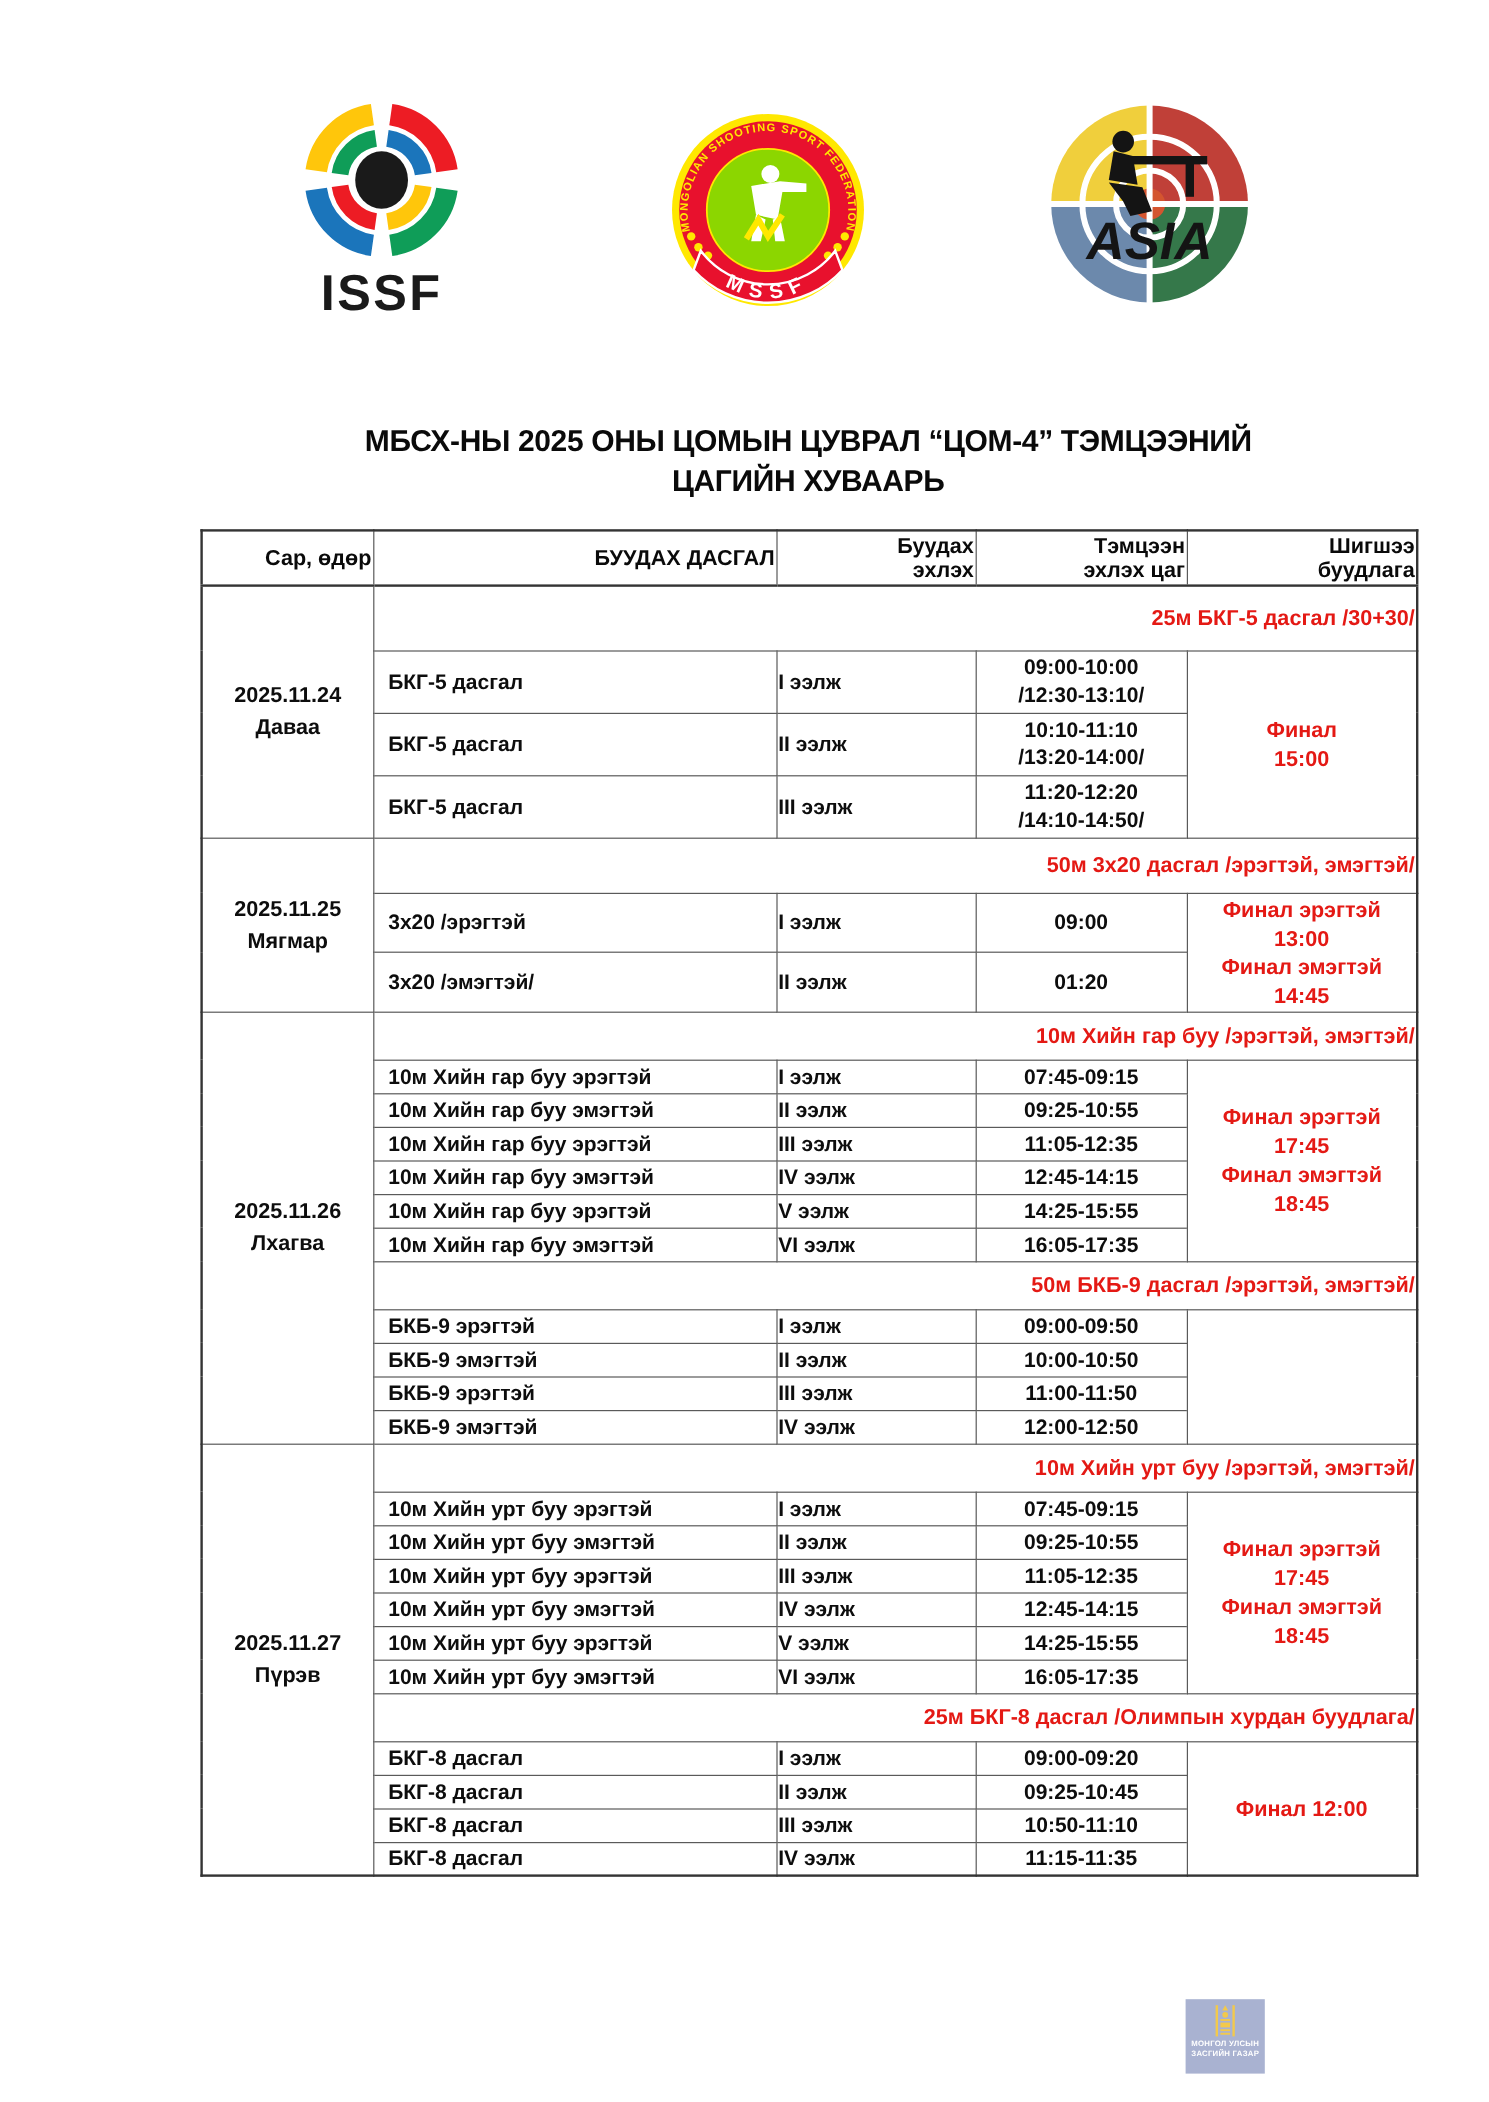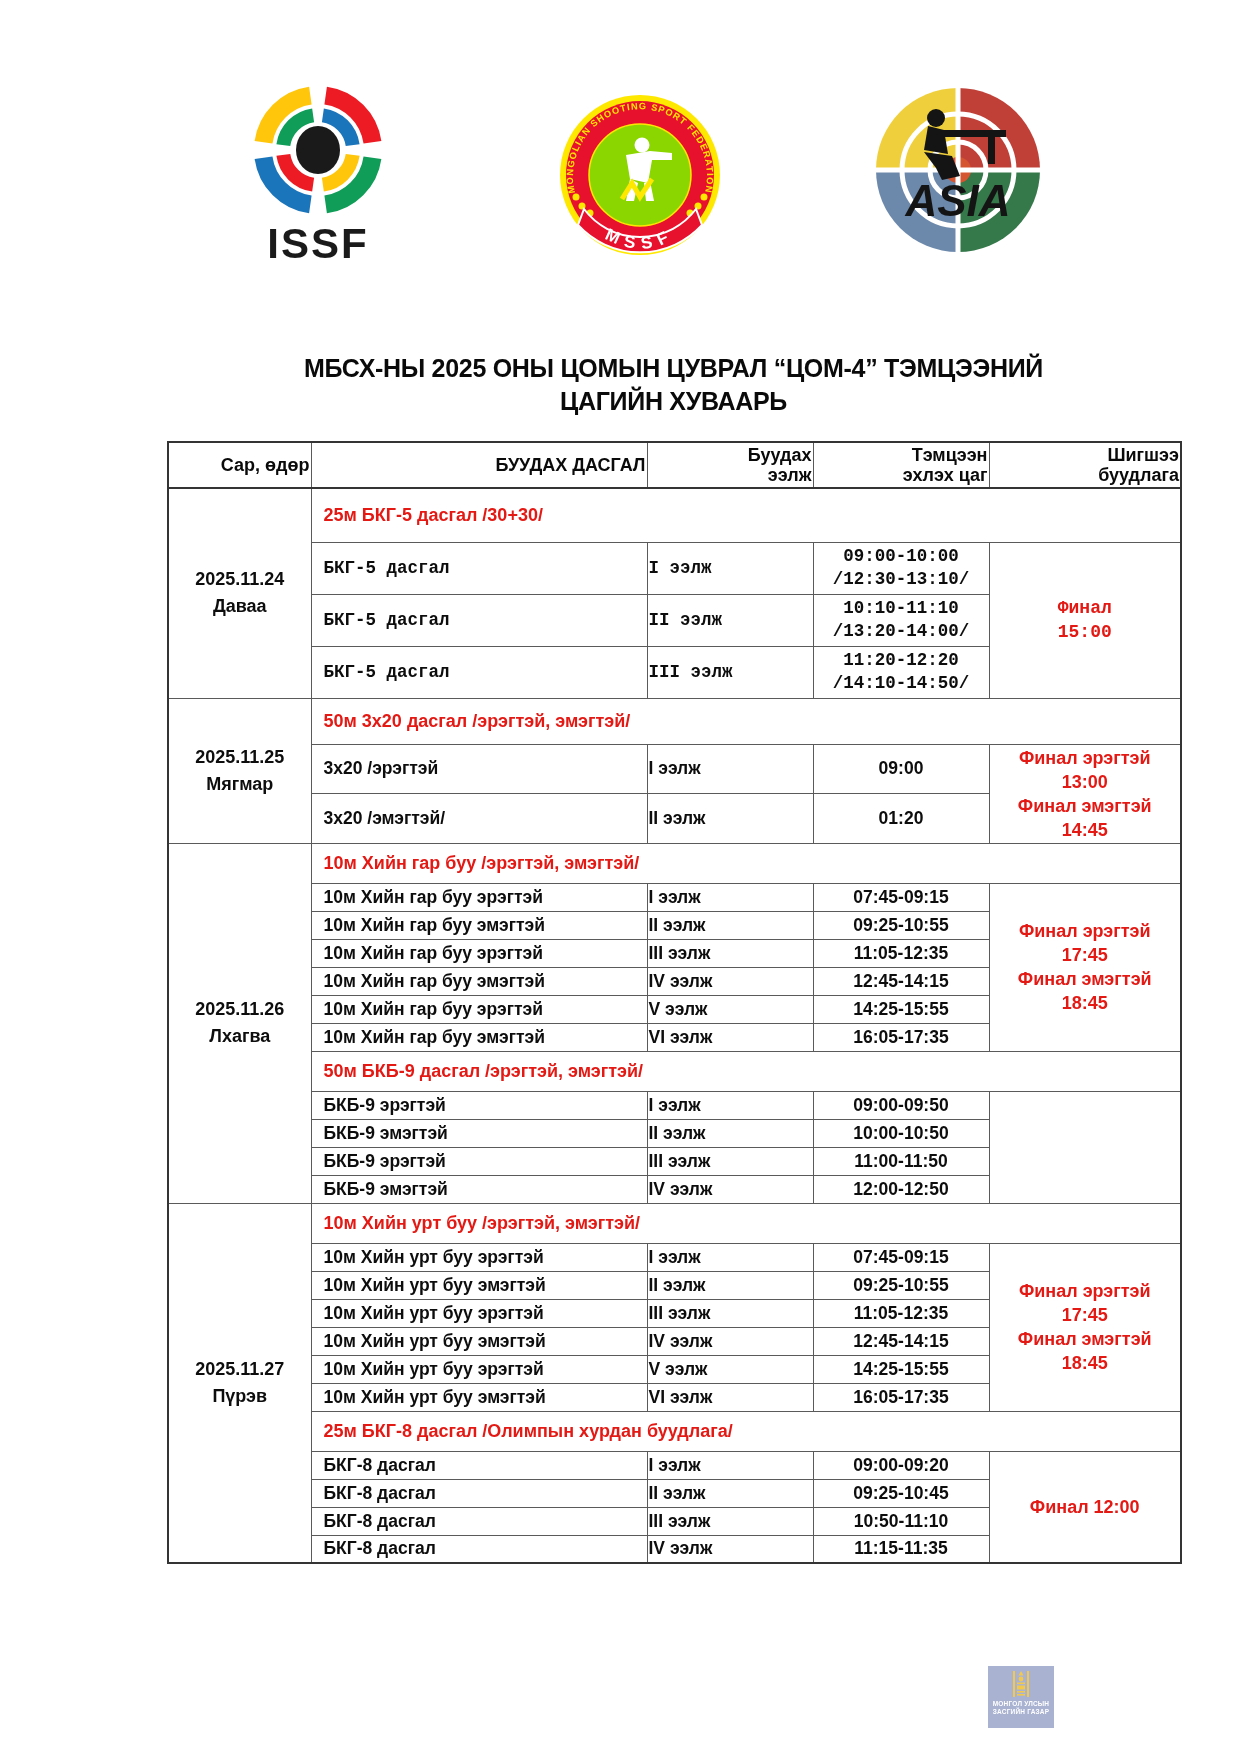--- a/index.html
+++ b/index.html
@@ -31,33 +31,33 @@
     font-weight:700;overflow:hidden;
   }
   table.schedule thead th{
     height:42px;font-size:18px;line-height:20px;text-align:right;
     white-space:pre-line;border-bottom:2px solid var(--bdark);color:#0a0a0a;
     background:#fff;
   }
   td{font-size:17.5px;}
   .date-cell{text-align:center;font-size:18px;line-height:27px;margin-top:12px;}
   .section-title{
-    color:var(--accent);text-align:left;font-size:18px;padding-left:12px;
+    color:var(--accent);text-align:right;font-size:18px;padding-left:12px;
   }
   .exercise-cell{text-align:left;padding-left:12px;}
   .relay-cell{}
   .time-cell{text-align:center;white-space:pre-line;line-height:23px;}
   .final-cell{
     color:var(--accent);text-align:center;white-space:pre-line;
     line-height:24px;font-size:18px;
   }
   tr.section-row.d0{height:54px;}
   tr.section-row.d1{height:46px;}
   tr.section-row.d2,tr.section-row.d3{height:40px;}
-  tr.data-row.d0{height:52px;font-family:Liberation Mono, monospace;}
+  tr.data-row.d0{height:52px;}
   tr.data-row.d1{height:48px;}
   tr.data-row.d2,tr.data-row.d3{height:28px;}
   .footer{
     position:absolute;left:150px;top:1607px;width:1030px;
     text-align:center;font-weight:700;font-size:24px;color:#0a0a0a;
   }
   .gov-badge{
     position:absolute;left:988px;top:1666px;width:66px;height:62px;
     background:#a9b2d1;display:flex;flex-direction:column;align-items:center;
     justify-content:flex-start;padding-top:4px;box-sizing:border-box;
@@ -154,21 +154,21 @@
         <col style="width:336px">
         <col style="width:166px">
       <col style="width:176px">
         <col style="width:192px">
     </colgroup>
     <thead>
       <tr>
         <th>Сар, өдөр</th>
         <th>БУУДАХ ДАСГАЛ</th>
         <th>Буудах
-ээлж</th>
+эхлэх</th>
         <th>Тэмцээн
 эхлэх цаг</th>
         <th>Шигшээ
 буудлага</th>
       </tr>
     </thead>
     <tbody>
         <tr class="section-row d0">
           <td class="date-cell" rowspan="4">
             <div>2025.11.24</div>

